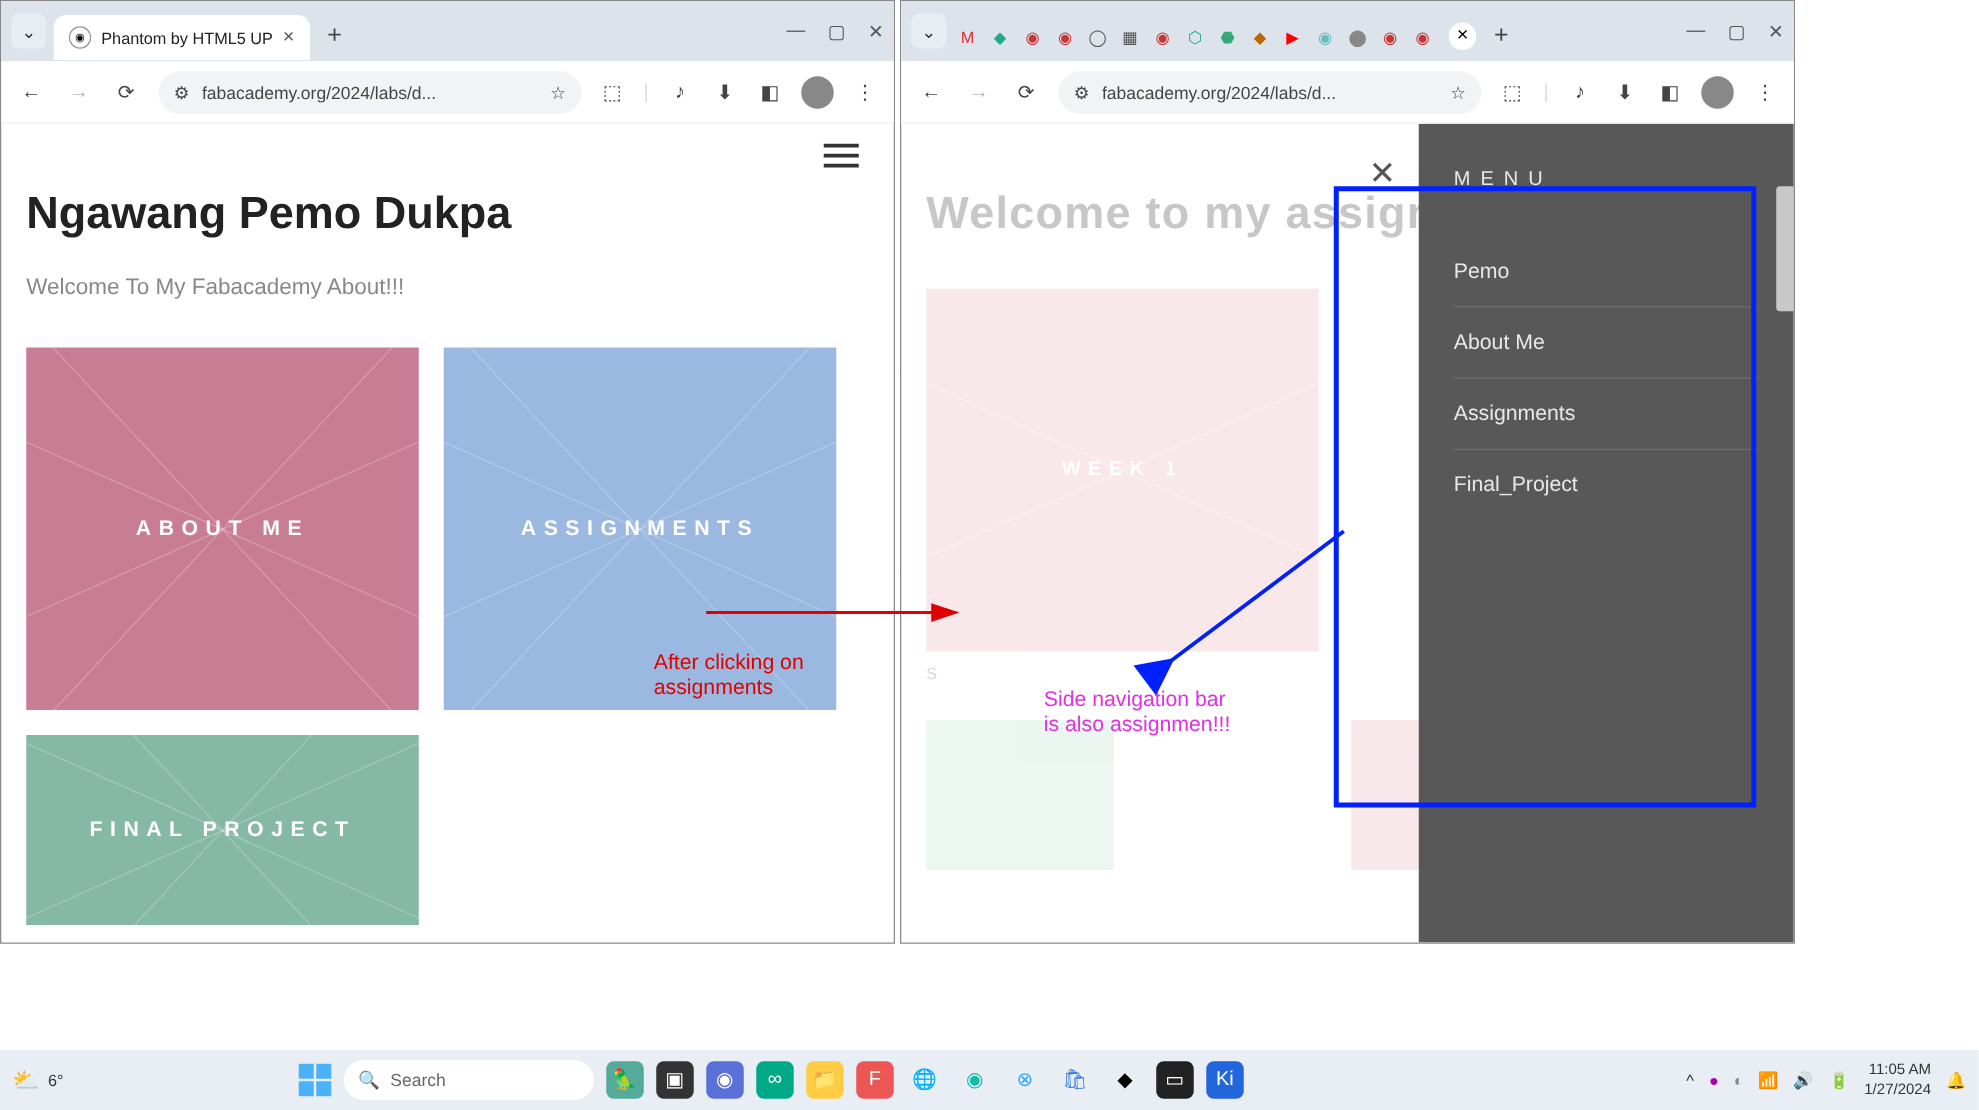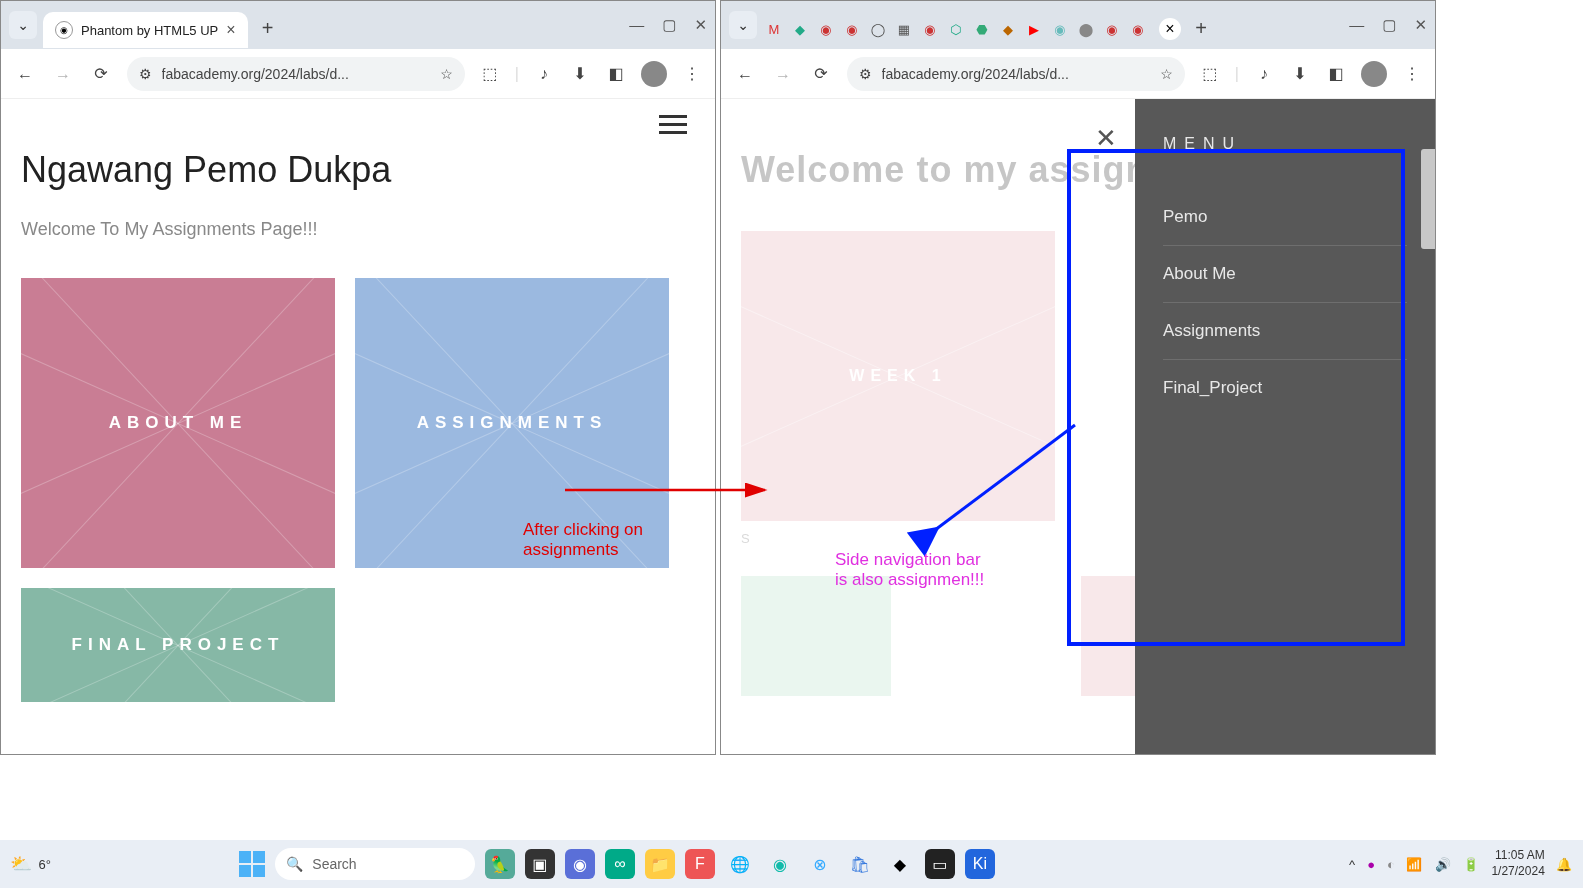--- a/index.html
+++ b/index.html
@@ -19,21 +19,21 @@
 .mini-icon{width:22px;height:22px;border-radius:50%;display:flex;align-items:center;justify-content:center;font-size:13px}
 .toolbar{height:50px;display:flex;align-items:center;padding:0 12px;gap:14px;background:#fff;border-bottom:1px solid #eee}
 .nav-icon{width:24px;height:24px;display:flex;align-items:center;justify-content:center;color:#444}
 .addr{flex:1;height:34px;background:#f1f3f4;border-radius:20px;display:flex;align-items:center;padding:0 12px;gap:10px;font-size:14px;color:#444;overflow:hidden}
 .addr-text{white-space:nowrap;overflow:hidden;text-overflow:ellipsis;flex:1}
 .tbicon{width:22px;height:22px;display:flex;align-items:center;justify-content:center;color:#444}
 .avatar{width:26px;height:26px;border-radius:50%;background:#888}
 .content{flex:1;overflow:hidden;position:relative;padding:20px}
 .hamburger{position:absolute;top:16px;right:28px;display:flex;flex-direction:column;gap:5px}
 .hamburger span{width:28px;height:3px;background:#333}
-.page-title{font-size:36px;font-weight:400;color:#222;margin-top:30px}
+.page-title{font-size:36px;font-weight:700;color:#222;margin-top:30px}
 .page-sub{font-size:18px;color:#888;margin-top:28px}
 .tiles{display:flex;flex-wrap:wrap;gap:20px;margin-top:38px}
 .tile{width:314px;height:290px;display:flex;align-items:center;justify-content:center;color:#fff;font-weight:700;letter-spacing:6px;font-size:17px;position:relative;overflow:hidden}
 .tile::before,.tile::after{content:"";position:absolute;width:200%;height:1px;background:rgba(255,255,255,.25);top:50%;left:-50%}
 .tile::before{transform:rotate(24deg)}
 .tile::after{transform:rotate(-24deg)}
 .tile .d3,.tile .d4{position:absolute;width:200%;height:1px;background:rgba(255,255,255,.25);top:50%;left:-50%}
 .tile .d3{transform:rotate(47deg)}
 .tile .d4{transform:rotate(-47deg)}
 .t-pink{background:#c97d94}
@@ -67,21 +67,21 @@
 .tray{margin-left:auto;display:flex;align-items:center;gap:12px;font-size:13px;color:#333}
 .clock{text-align:right;font-size:12px;line-height:1.3}
 .annot{position:absolute;font-size:17px;pointer-events:none}
 .annot-red{color:#e00000;left:523px;top:520px}
 .annot-pink{color:#e030e0;left:835px;top:550px}
 .arrow{position:absolute;pointer-events:none}
 .arrow-red{left:565px;top:480px;width:210px;height:20px}
 .arrow-blue{left:925px;top:420px;width:160px;height:120px}
 svg{overflow:visible}
 .favicon{width:18px;height:18px;border-radius:50%;border:1px solid #999;display:flex;align-items:center;justify-content:center;font-size:9px}
-.tile-half{height:114px}
+.tile-half{height:152px}
 </style>
 </head>
 <body>
 
 <div class="window win-left">
   <div class="titlebar">
     <div class="tab-btn">⌄</div>
     <div class="tab">
       <span class="favicon">◉</span>
       <span class="tab-title">Phantom by HTML5 UP</span>
@@ -111,21 +111,21 @@
     <div class="avatar"></div>
     <div class="tbicon">⋮</div>
   </div>
   <div class="content">
     <div class="hamburger">
         <span></span>
         <span></span>
         <span></span>
       </div>
     <h1 class="page-title">Ngawang Pemo Dukpa</h1>
-    <p class="page-sub">Welcome To My Assignments Page!!!</p>
+    <p class="page-sub">Welcome To My Fabacademy About!!!</p>
     <div class="tiles">
       <div class="tile t-pink">
         <span class="d3"></span>
           <span class="d4"></span>
         <span>ABOUT ME</span>
       </div>
       <div class="tile t-blue">
         <span class="d3"></span>
           <span class="d4"></span>
         <span>ASSIGNMENTS</span>

